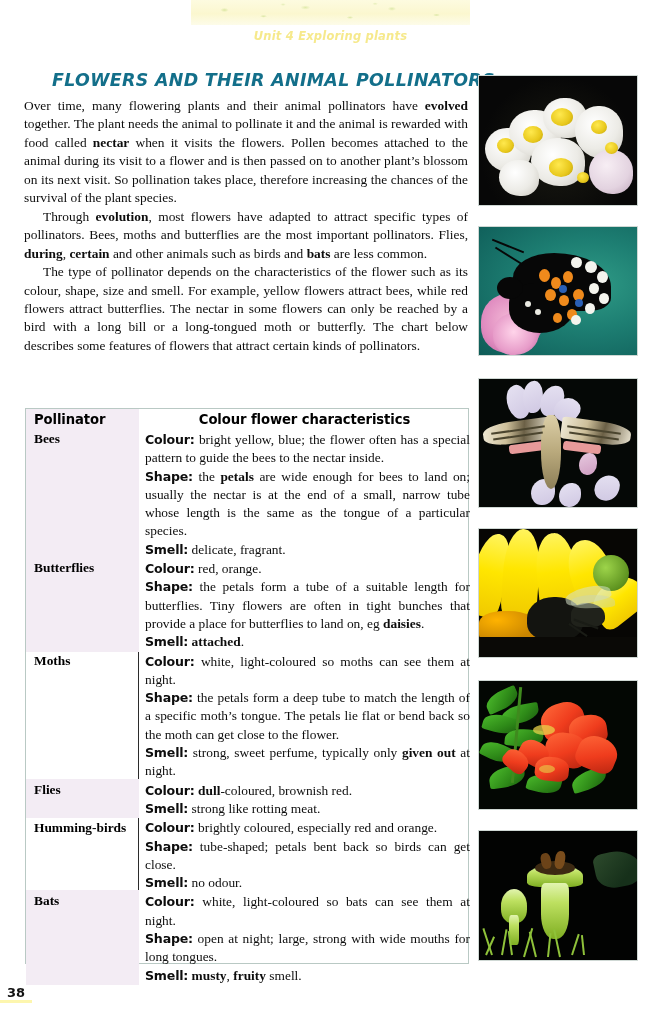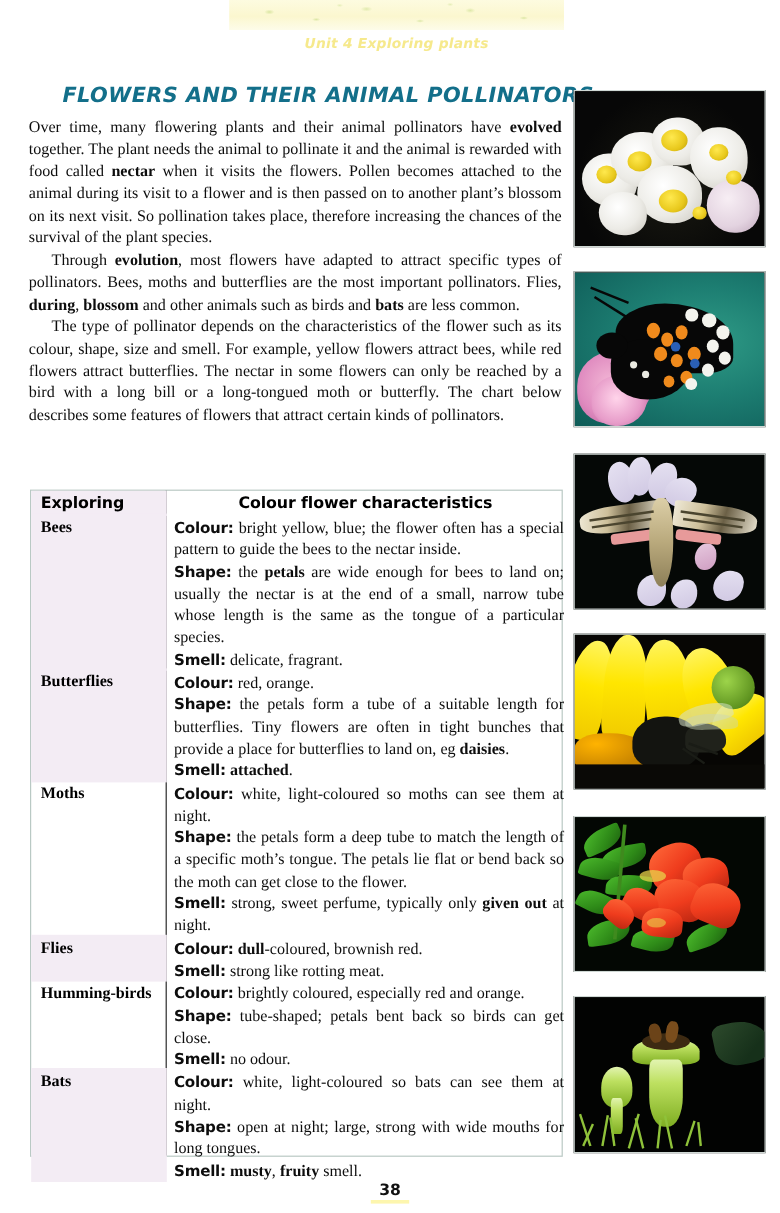--- a/index.html
+++ b/index.html
@@ -169,21 +169,21 @@
   
   .ph6-bg{position:absolute;inset:0;background:#020302;}
   .batflower{position:absolute;
       background:linear-gradient(180deg,#e2f4b0 0%,#bde060 35%,#7fae22 100%);}
   .grass{position:absolute;background:#8fc23a;transform-origin:bottom center;}
   .batwing{position:absolute;border-radius:20% 60% 35% 45%;
       background:linear-gradient(140deg,#2d4a2c 0%,#16301a 70%);}
 
   
   .pageno{
-    position:absolute;left:0;top:985px;width:650px;text-align:center;
+    position:absolute;left:0;top:985px;width:650px;
     font-family:"DejaVu Sans", sans-serif;
     font-weight:bold;font-size:13px;color:#111;
   }
   .pageno span{position:relative;display:inline-block;padding:0 7px;}
   .pageno span:after{
     content:"";position:absolute;left:0;right:0;bottom:-3px;height:3px;
     background:#fdf6ae;
   }
 </style>
 </head>
@@ -193,33 +193,33 @@
 
   <div class="banner">
     <div class="banner-strip"></div>
     <div class="banner-label">Unit 4 Exploring plants</div>
   </div>
 
   <div class="heading">FLOWERS AND THEIR ANIMAL POLLINATORS</div>
 
   <div class="body-col">
     <p class="para">Over time, many flowering plants and their animal pollinators have <b>evolved</b> together. The plant needs the animal to pollinate it and the animal is rewarded with food called <b>nectar</b> when it visits the flowers. Pollen becomes attached to the animal during its visit to a flower and is then passed on to another plant’s blossom on its next visit. So pollination takes place, therefore increasing the chances of the survival of the plant species.</p>
-    <p class="para indent">Through <b>evolution</b>, most flowers have adapted to attract specific types of pollinators. Bees, moths and butterflies are the most important pollinators. Flies, <b>during</b>, <b>blossom</b> and other animals such as birds and <b>bats</b> are less common.</p>
+    <p class="para indent">Through <b>evolution</b>, most flowers have adapted to attract specific types of pollinators. Bees, moths and butterflies are the most important pollinators. Flies, <b>during</b>, <b>certain</b> and other animals such as birds and <b>bats</b> are less common.</p>
     <p class="para indent">The type of pollinator depends on the characteristics of the flower such as its colour, shape, size and smell. For example, yellow flowers attract bees, while red flowers attract butterflies. The nectar in some flowers can only be reached by a bird with a long bill or a long-tongued moth or butterfly. The chart below describes some features of flowers that attract certain kinds of pollinators.</p>
   </div>
 
   <div class="chart">
     <div class="chart-inner" id="tableInner">
       <div class="col-left">
           <div class="tintband" style="top: 0px; height: 21px; background: rgb(243, 236, 244);"></div>
           <div class="tintband" style="top: 481.422px; height: 94.4844px; background: rgb(243, 236, 244); z-index: 0;"></div>
           <div class="tintband" style="top: 369.641px; height: 39.5938px; background: rgb(243, 236, 244); z-index: 0;"></div>
           <div class="tintband" style="top: 148.078px; height: 94.4844px; background: rgb(243, 236, 244); z-index: 0;"></div>
           <div class="tintband" style="top: 19px; height: 131.078px; background: rgb(243, 236, 244); z-index: 0;"></div>
-        <div class="th-pollinator">Exploring</div>
+        <div class="th-pollinator">Pollinator</div>
       <div class="rowlabel" style="top: 22px;">Bees</div>
           <div class="rowlabel" style="top: 151.078px;">Butterflies</div>
           <div class="rowlabel" style="top: 243.562px;">Moths</div>
           <div class="rowlabel" style="top: 372.641px;">Flies</div>
           <div class="rowlabel" style="top: 411px;">Humming-birds</div>
           <div class="rowlabel" style="top: 484.422px;">Bats</div>
         </div>
       <div class="col-right">
         <div class="th-chars">Colour flower characteristics</div>
       <div class="cellblock" style="top: 22px;"><span class="lead">Colour:</span> bright yellow, blue; the flower often has a special pattern to guide the bees to the nectar inside.<br><span class="lead">Shape:</span> the <b>petals</b> are wide enough for bees to land on; usually the nectar is at the end of a small, narrow tube whose length is the same as the tongue of a particular species.<br><span class="lead">Smell:</span> delicate, fragrant.</div>

